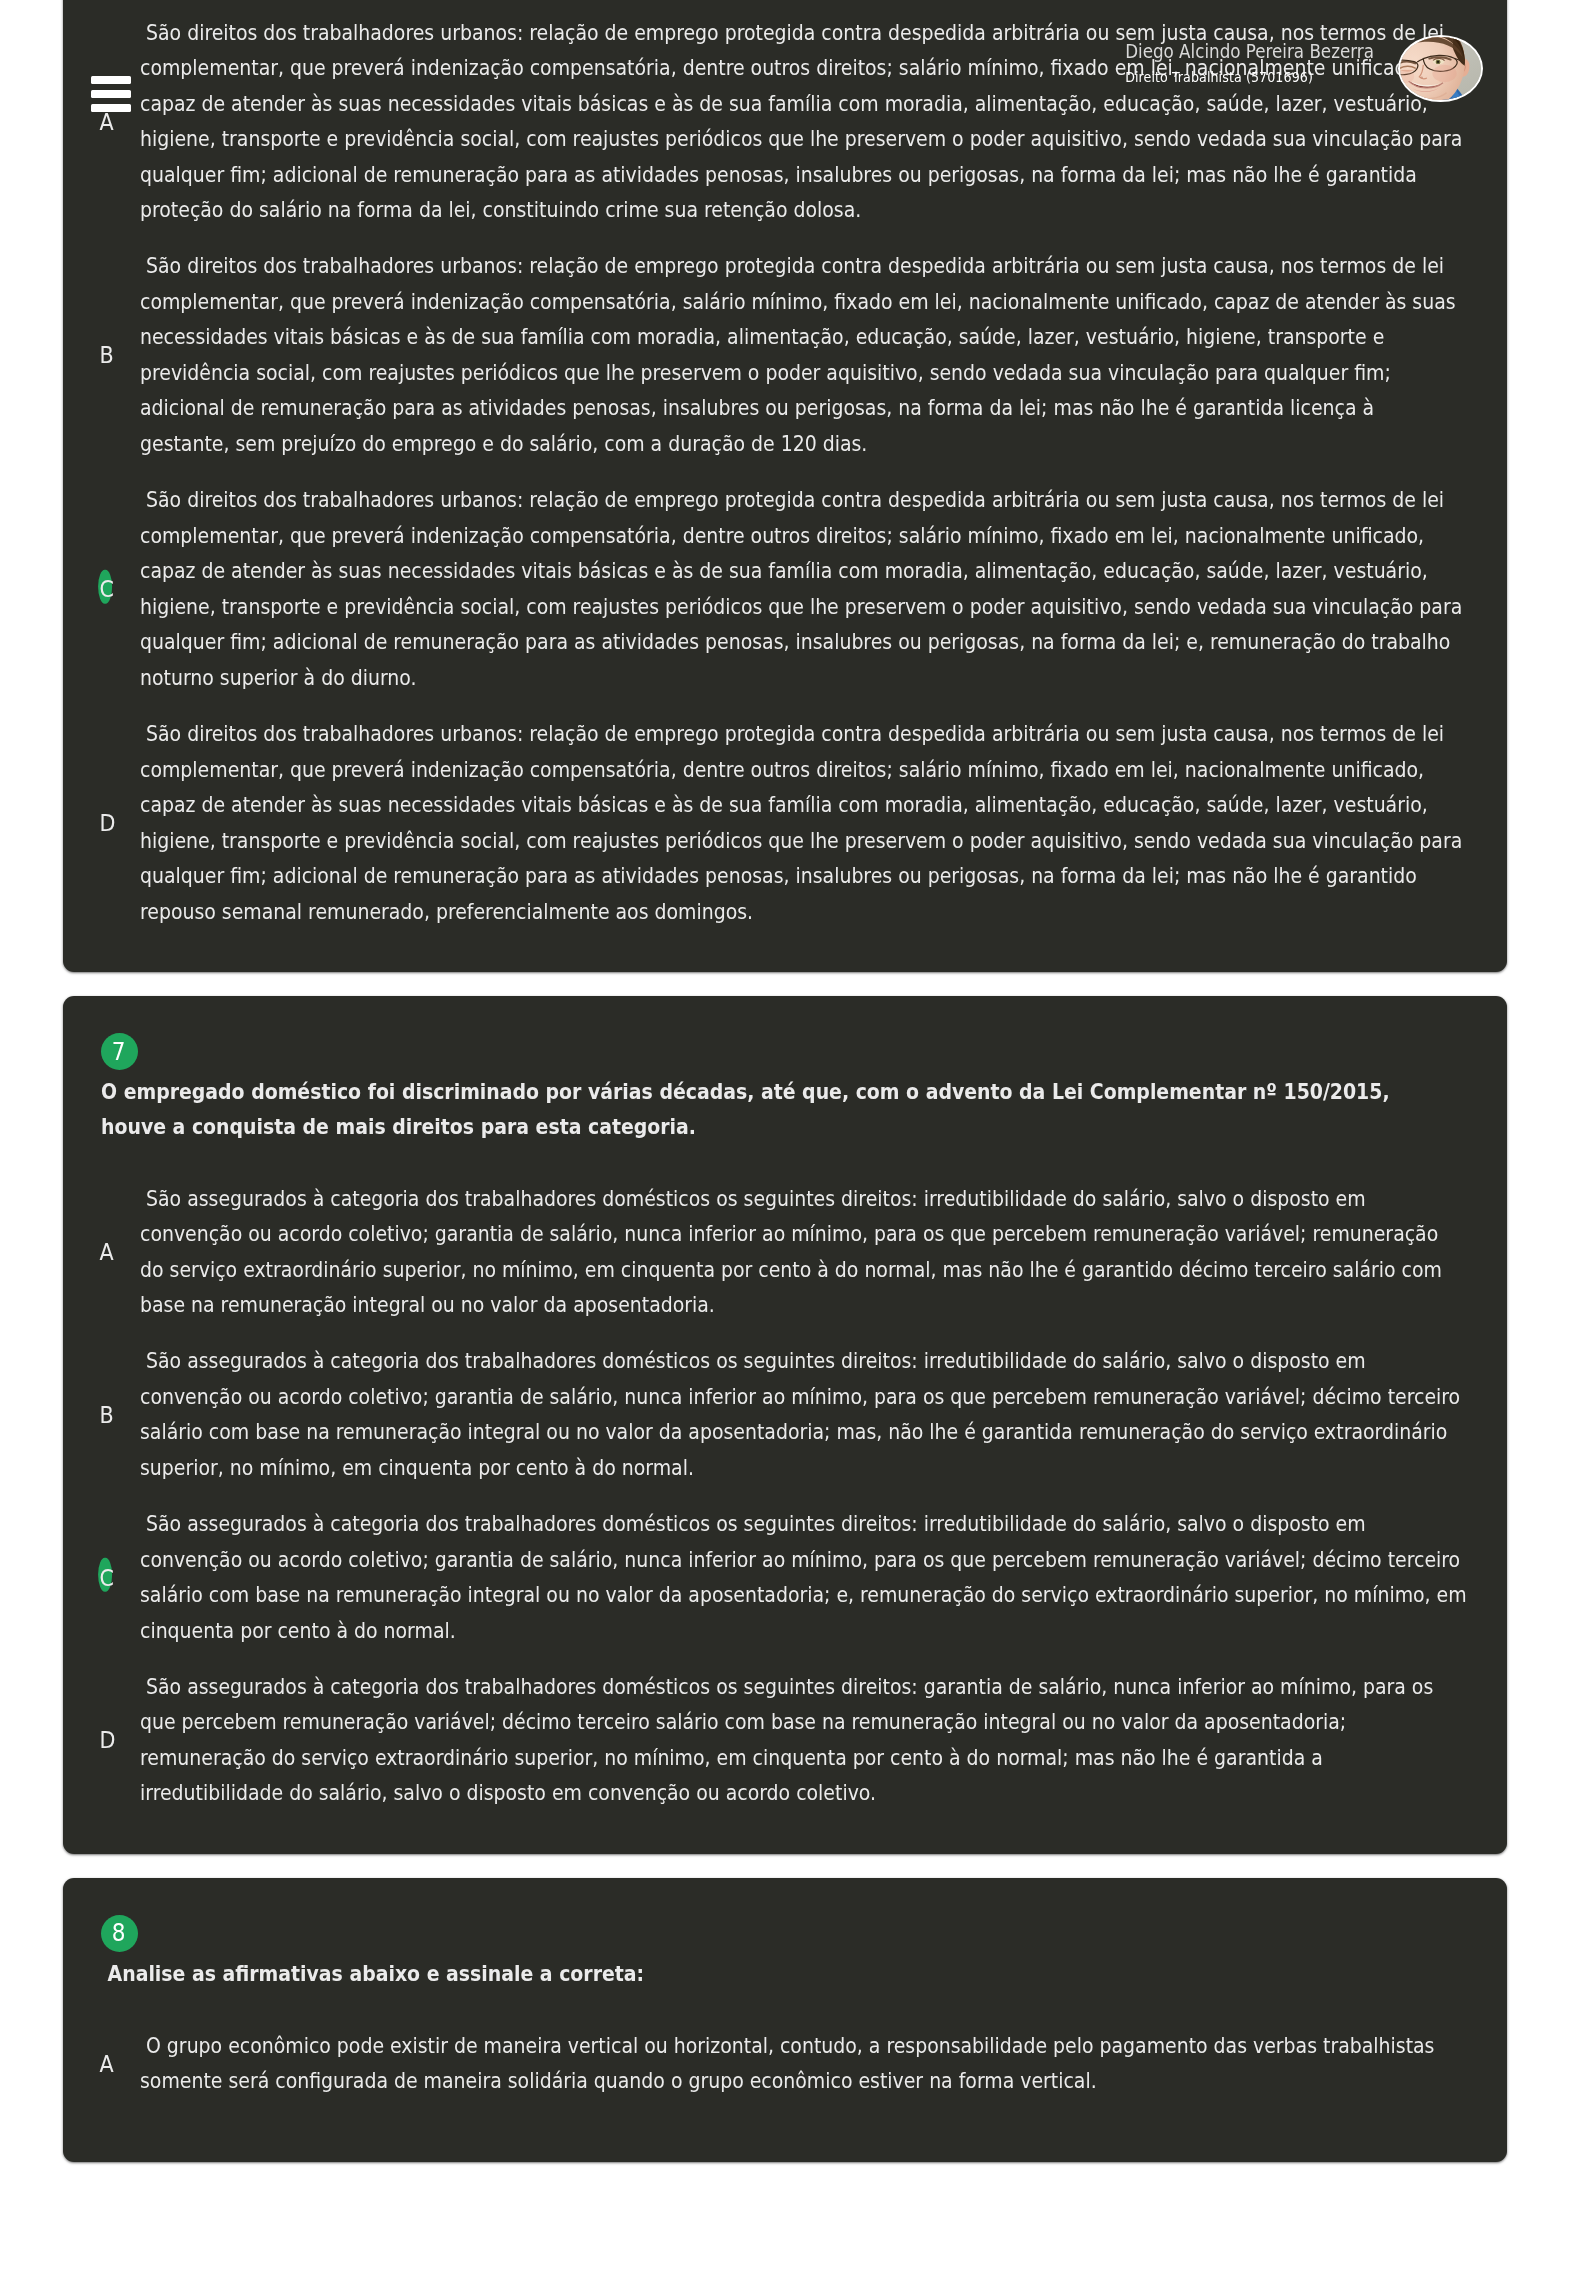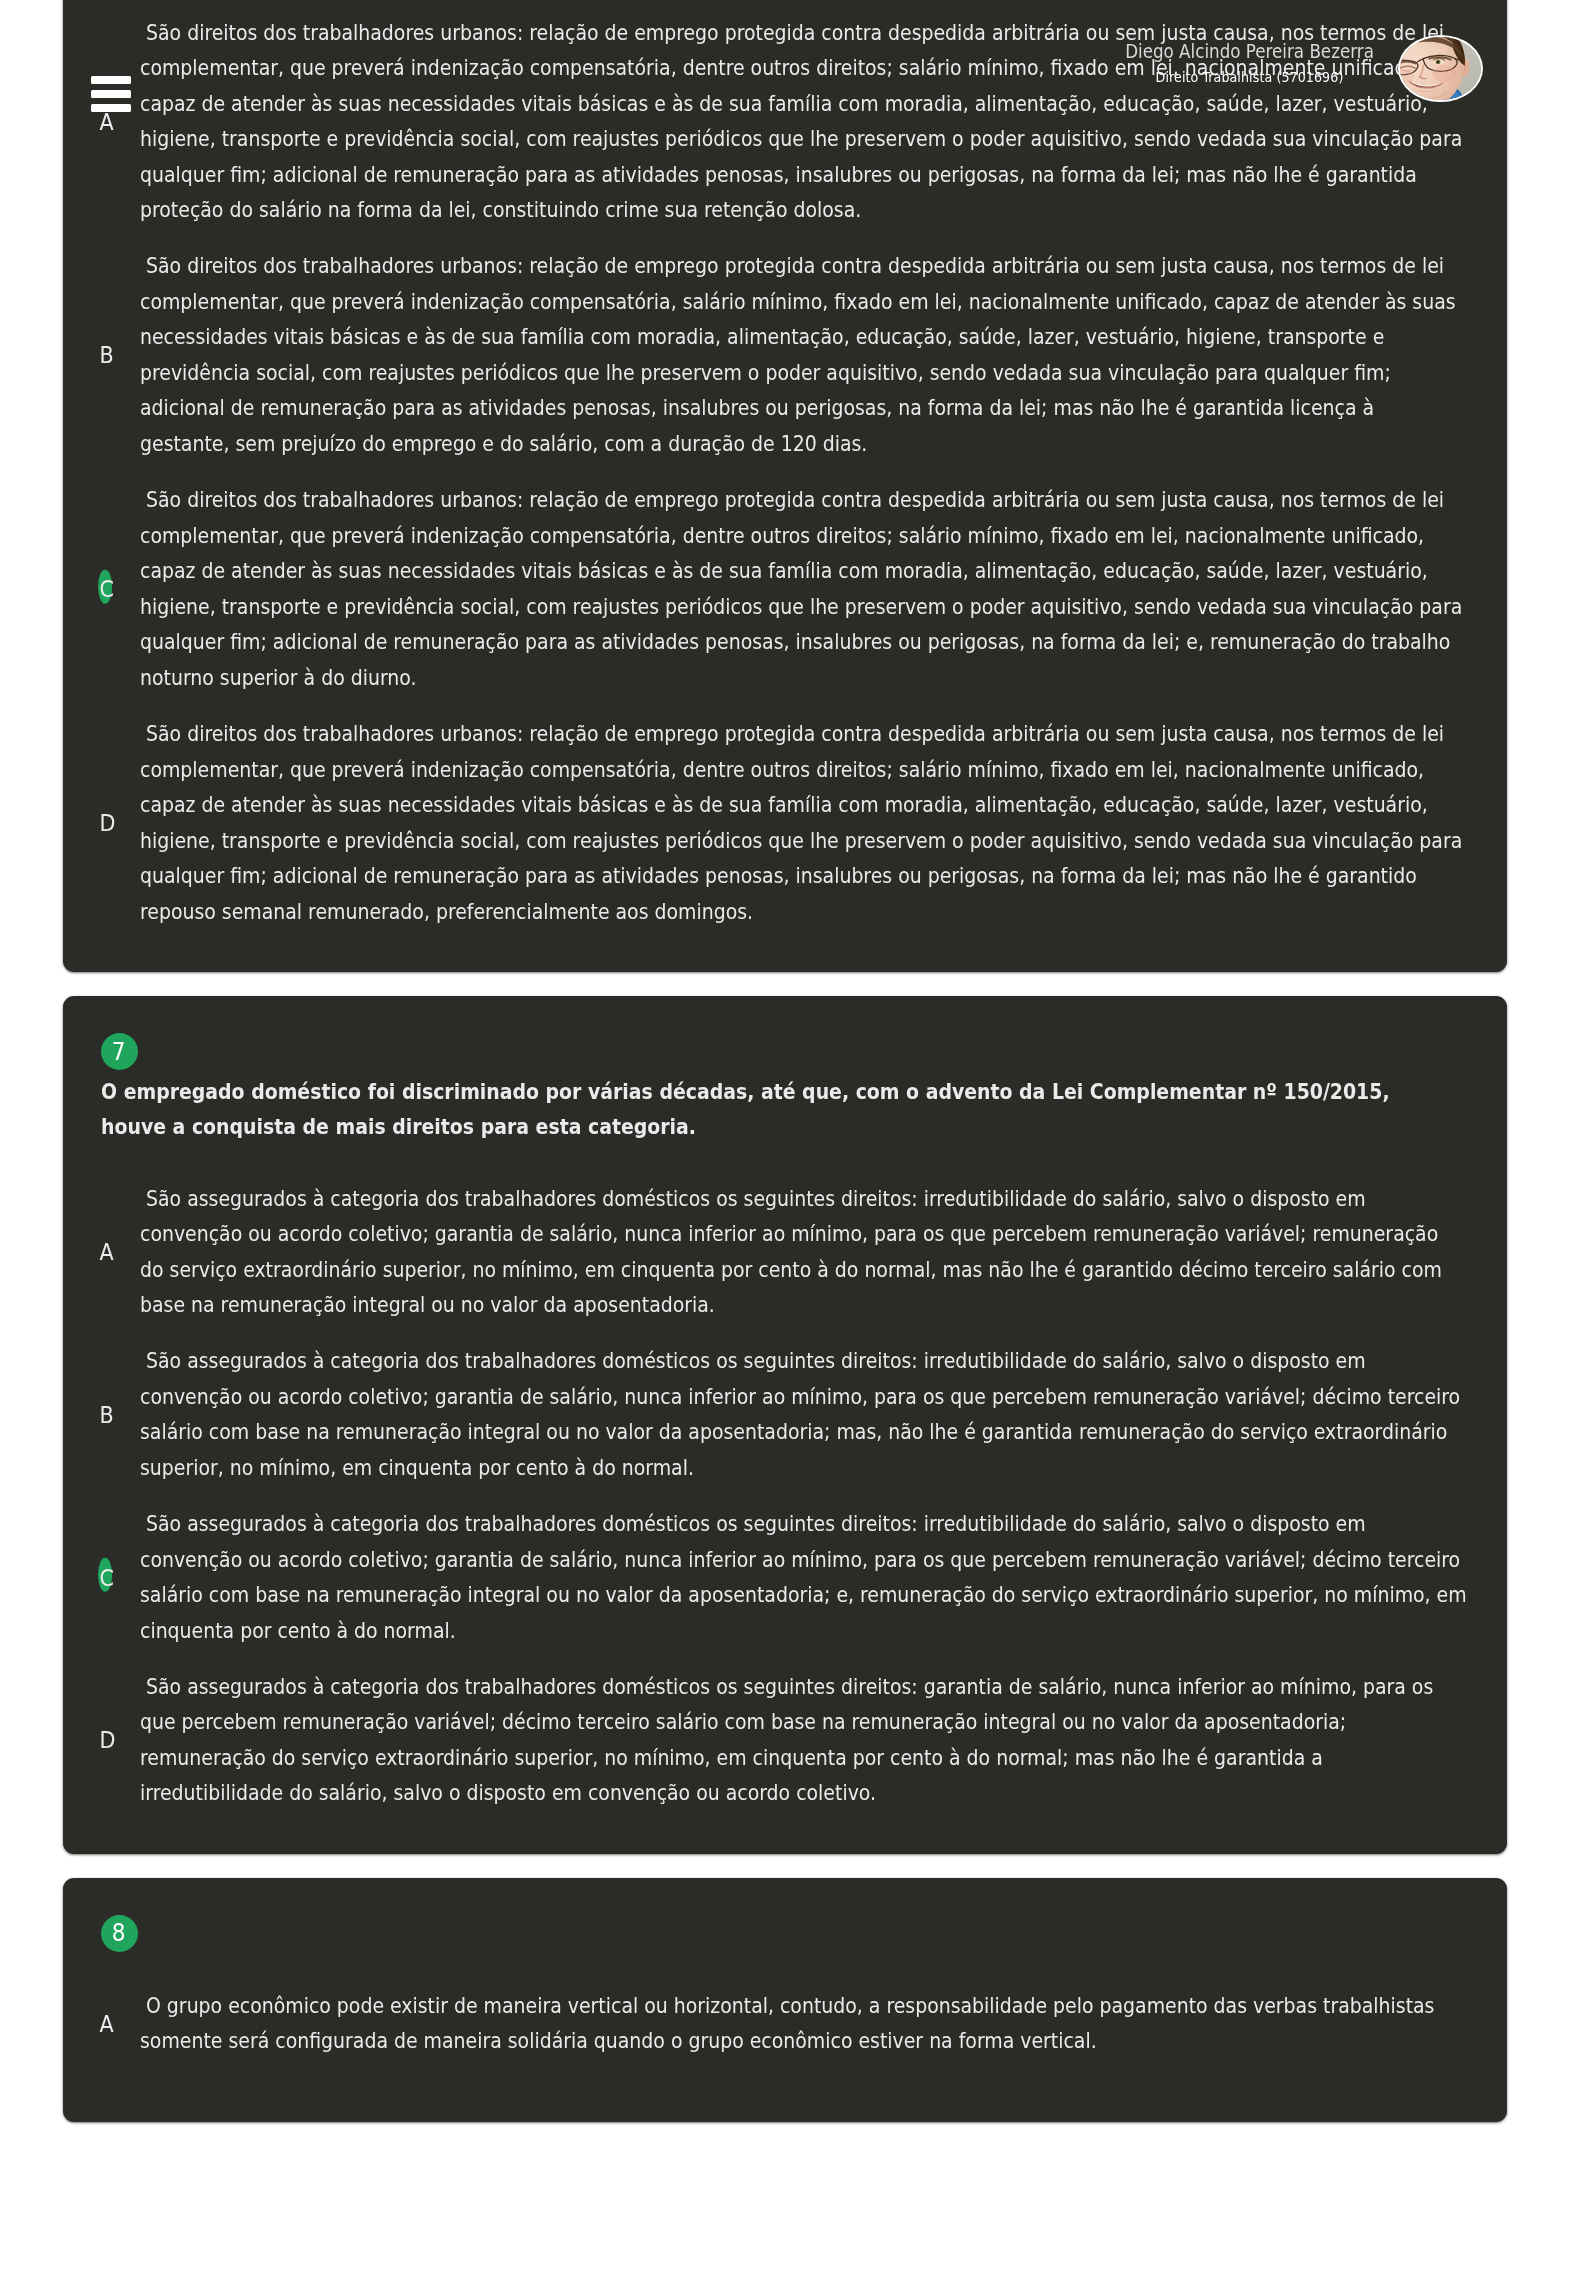--- a/index.html
+++ b/index.html
@@ -30,21 +30,21 @@
       white-space:nowrap; }
   .opt-letter .pill { position:absolute; left:50%; top:50%;
       transform:translate(-50%,-50%) translate(1.8px,-3.4px); width:13.4px;height:33.8px;
       border-radius:50%; background:#1fa65c; z-index:0;}
   .opt-letter .ch { position:relative; z-index:1; }
   .opt-text { font-size:21px; line-height:35.5px; color:#ebebeb; width:1327.5px; flex:0 0 1327.5px; white-space:pre-wrap;}
   .hamburger { transform:translateZ(0); position:absolute; left:90.5px; top:76px; width:40px; z-index:20;}
   .hamburger i { display:block; height:7.6px; background:#fff; margin-bottom:6.4px; border-radius:1.5px;}
   .hamburger i:last-child { margin-bottom:0;}
   .userwrap { transform:translateZ(0); position:absolute; right:88.1px; top:33px; z-index:20;}
-  .utext { text-align:center; position:absolute; right:109px; top:6px; }
+  .utext { text-align:left; position:absolute; right:109px; top:6px; }
   .uname { font-size:18.6px; color:#d9d9d9; line-height:26px; white-space:nowrap;}
   .ucourse { font-family:"DejaVu Sans Condensed","DejaVu Sans", sans-serif; font-size:14.05px; font-weight:normal;
       color:#fff; line-height:25px; white-space:nowrap; letter-spacing:0.1px;}
   .avatar { width:85px;height:67.4px;border-radius:50%;border:2.6px solid #fff;overflow:hidden;
       background:#b9b9b0; position:absolute; right:0; top:1.9px;}
   .avatar svg { display:block; width:100%; height:100%;}
 </style>
 </head>
 <body>
 
@@ -86,20 +86,21 @@
         <div class="opt-text"> São assegurados à categoria dos trabalhadores domésticos os seguintes direitos: irredutibilidade do salário, salvo o disposto em convenção ou acordo coletivo; garantia de salário, nunca inferior ao mínimo, para os que percebem remuneração variável; décimo terceiro salário com base na remuneração integral ou no valor da aposentadoria; e, remuneração do serviço extraordinário superior, no mínimo, em cinquenta por cento à do normal.</div>
       </div>
       <div class="opt">
         <div class="opt-letter"><span class="ch">D</span></div>
         <div class="opt-text"> São assegurados à categoria dos trabalhadores domésticos os seguintes direitos: garantia de salário, nunca inferior ao mínimo, para os que percebem remuneração variável; décimo terceiro salário com base na remuneração integral ou no valor da aposentadoria; remuneração do serviço extraordinário superior, no mínimo, em cinquenta por cento à do normal; mas não lhe é garantida a irredutibilidade do salário, salvo o disposto em convenção ou acordo coletivo.</div>
       </div>
     </div>
   </div>
   <div class="card tall">
     <div class="qbadge">8</div>
+    <div class="stmt"> Analise as afirmativas abaixo e assinale a correta:</div>
     <div class="opts">
       <div class="opt">
         <div class="opt-letter"><span class="ch">A</span></div>
         <div class="opt-text"> O grupo econômico pode existir de maneira vertical ou horizontal, contudo, a responsabilidade pelo pagamento das verbas trabalhistas somente será configurada de maneira solidária quando o grupo econômico estiver na forma vertical.</div>
       </div>
     </div>
   </div>
 </div>
 
 <div class="hamburger">

